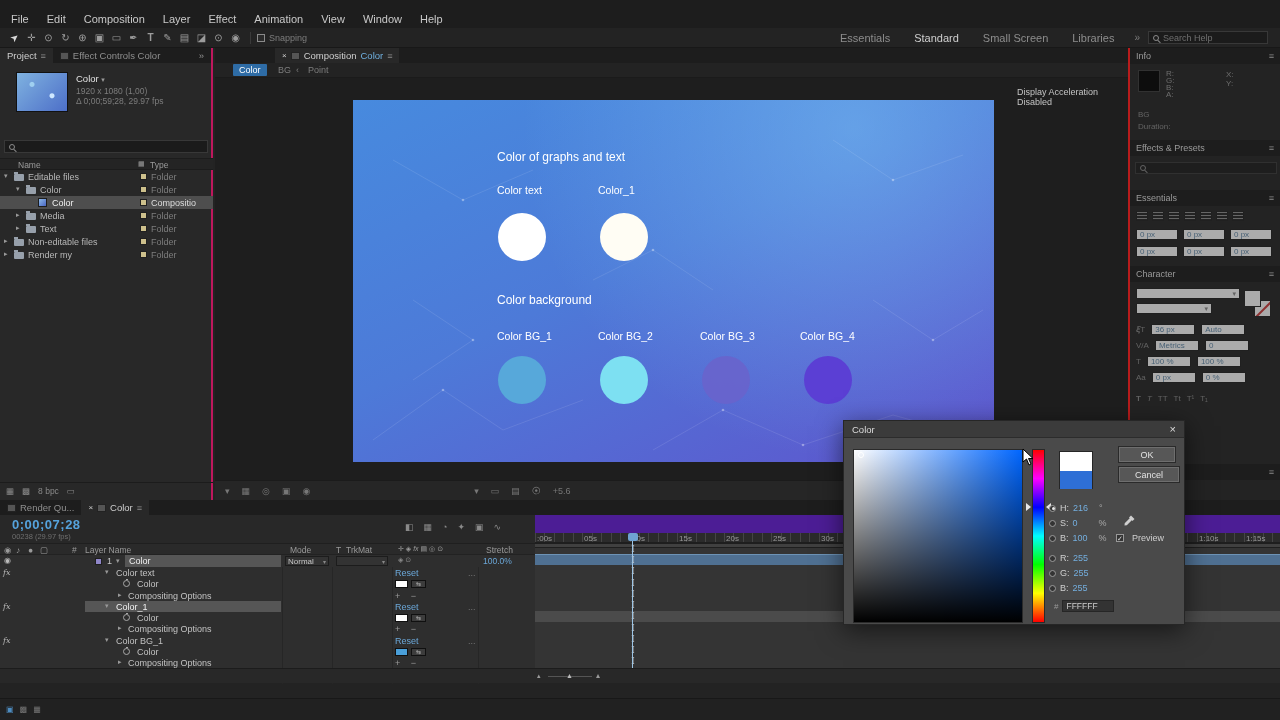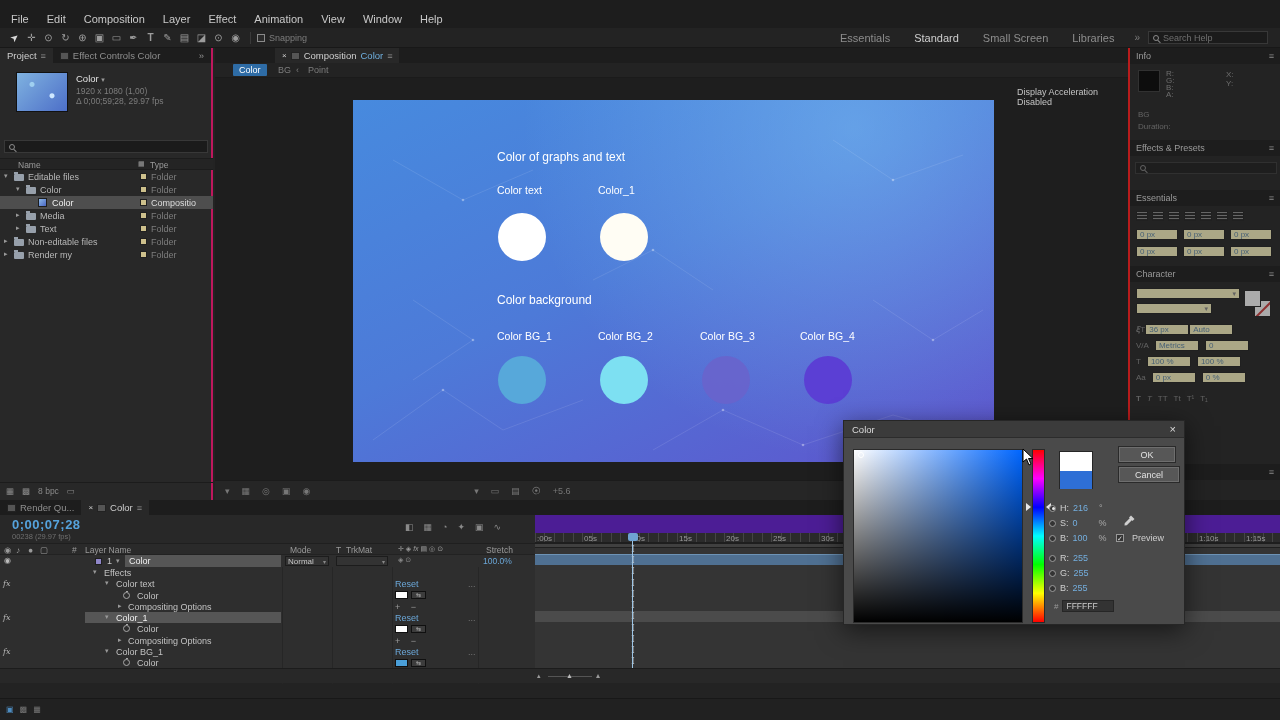--- a/index.html
+++ b/index.html
@@ -37,21 +37,21 @@
 
 #comp{left:215px;top:48px;width:913px;height:452px;background:#282828}
 #viewer{left:0;top:30px;width:913px;height:402px;background:#1e1e1e;position:absolute}
 #compimg{left:138px;top:22px;width:641px;height:362px;position:absolute;background:radial-gradient(circle at 78% 8%,rgba(140,220,255,.38),rgba(0,0,0,0) 55%),linear-gradient(155deg,#478ade 0%,#4d7ad8 45%,#5f54cd 100%)}
 .circ{position:absolute;width:48px;height:48px;border-radius:50%}
 .clabel{position:absolute;color:#fff;font-size:10.5px}
 
 #rightcol{left:1128px;top:48px;width:152px;height:452px;background:#232323;border-left:2px solid #b91c1c}
 .rhdr{height:16px;background:#1d1d1d;display:flex;align-items:center;justify-content:space-between;padding:0 6px;font-size:9px;color:#9a9a9a}
 .dim{opacity:.62}
-.rfield{background:#fef9c3;border:1px solid #1f1f1f;height:11px;font-size:8px;color:#5f87a8;display:flex;align-items:center;padding:0 3px}
+.rfield{background:#ffffff;border:1px solid #1f1f1f;height:11px;font-size:8px;color:#5f87a8;display:flex;align-items:center;padding:0 3px}
 .al{width:12px;height:10px;background:repeating-linear-gradient(to bottom,#8f8f8f 0 1px,rgba(0,0,0,0) 1px 3px);border:1px solid #1f1f1f}
 
 #timeline{left:0;top:500px;width:1280px;height:183px;background:#282828}
 #tlleft{position:absolute;left:0;top:43px;width:535px;height:140px;background:#2e2e2e;border-top:1px solid #1f1f1f}
 .thcell{position:absolute;top:1px;font-size:8.5px;color:#9a9a9a}
 .trow{position:relative;height:11.3px;font-size:9px;color:#c2c2c2}
 .trow .tw{position:absolute;top:1px;font-size:7px;color:#999}
 .trow .lb{position:absolute;top:1px}
 .fxg{position:absolute;left:3px;top:1px;font-style:italic;font-size:8px;color:#b5b5b5;font-family:"DejaVu Serif",serif}
 .rst{position:absolute;left:395px;top:1px;color:#6ba7d8}
@@ -352,21 +352,21 @@
       </div>
     <div class="ab rfield" style="left:6px;top:21px;width:76px">
         <span style="margin-left:auto;color:#888;font-size:7px">▾</span>
       </div>
     <div class="ab" style="left:114px;top:8px;width:30px;height:30px">
       <span class="ab" style="left:10px;top:10px;width:17px;height:17px;background:#fff;border:1px solid #222;overflow:hidden">
           <span class="ab" style="left:-3px;top:7px;width:24px;height:2px;background:#d03a3a;transform:rotate(-45deg)"></span>
         </span>
       <span class="ab" style="left:0;top:0;width:17px;height:17px;background:#fff;border:1px solid #222"></span>
     </div>
-    <div class="ab" style="left:6px;top:42px;display:flex;align-items:center">
+    <div class="ab" style="left:6px;top:42px;display:flex;gap:6px;align-items:center">
       <span style="font-size:8px;color:#8a8a8a">𝝃T</span>
       <span class="rfield" style="width:44px">36 px</span>
       <span class="rfield" style="width:44px">Auto</span>
     </div>
     <div class="ab" style="left:6px;top:58px;display:flex;gap:6px;align-items:center">
       <span style="font-size:8px;color:#8a8a8a">V/A</span>
       <span class="rfield" style="width:44px">Metrics</span>
       <span class="rfield" style="width:44px">0</span>
     </div>
     <div class="ab" style="left:6px;top:74px;display:flex;gap:6px;align-items:center">
@@ -448,24 +448,20 @@
       <span class="ab" style="left:129px;top:1px;font-size:9px;color:#f0f0f0">Color</span>
       <div class="ab" style="left:285px;top:1px;width:44px;height:10px;background:#333;border:1px solid #1c1c1c;display:flex;align-items:center;justify-content:space-between;padding:0 2px;font-size:8px">
         <span>Normal</span>
           <span style="font-size:6px;color:#888">▾</span>
       </div>
       <div class="ab" style="left:336px;top:1px;width:52px;height:10px;background:#333;border:1px solid #1c1c1c;display:flex;align-items:center;justify-content:flex-end;padding:0 2px;font-size:6px;color:#888">▾</div>
       <span class="ab" style="left:398px;top:1px;font-size:7px;color:#888">◈ ⊙</span>
       <span class="ab" style="left:483px;top:1px;font-size:8.5px;color:#6ba7d8">100.0%</span>
     </div>
 
-    <div class="trow">
-      <span class="tw" style="left:93px">▾</span>
-      <span class="lb" style="left:104px">Effects</span>
-    </div>
     <div class="trow">
       <span class="fxg">fx</span>
       <span class="tw" style="left:105px">▾</span>
       <span class="lb" style="left:116px">Color text</span>
       <span class="rst">Reset</span>
       <span class="mor">...</span>
     </div>
     <div class="trow">
       <span class="sw" style="left:123px"></span>
       <span class="lb" style="left:137px">Color</span>

